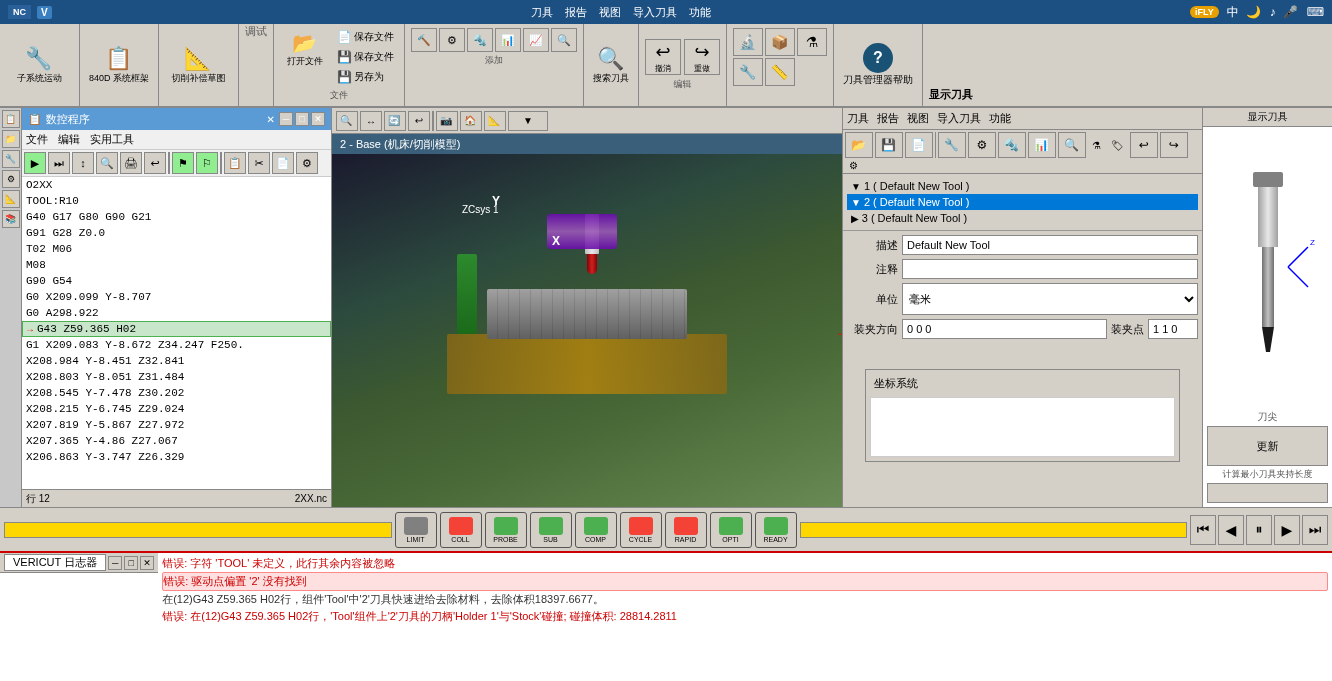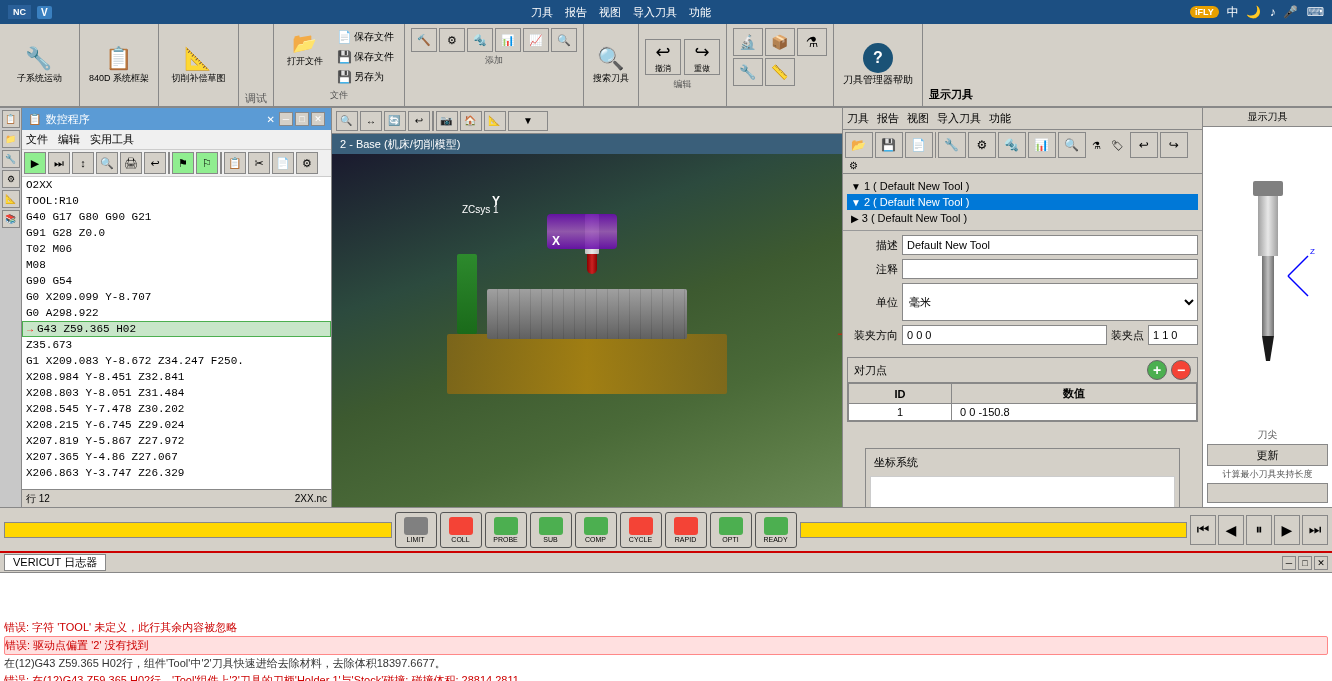--- a/index.html
+++ b/index.html
@@ -35,35 +35,35 @@
     #right-tool-mgr .rtm-menu { background: #d4d0c8; height: 22px; display: flex; align-items: center; padding: 0 4px; gap: 8px; border-bottom: 1px solid #888; }
     #right-tool-mgr .rtm-menu span { font-size: 11px; cursor: pointer; }
     #right-tool-mgr .rtm-toolbar { background: #d4d0c8; border-bottom: 1px solid #888; padding: 2px; display: flex; gap: 2px; flex-wrap: wrap; }
     #right-tool-mgr .rtm-toolbar .rt-btn { width: 28px; height: 26px; background: #d4d0c8; border: 1px solid #888; display: flex; align-items: center; justify-content: center; font-size: 12px; cursor: pointer; }
     #right-tool-mgr .rtm-label { font-size: 10px; padding: 0 4px; display: flex; align-items: center; }
     #right-tool-mgr .rtm-content { flex: 1; display: flex; flex-direction: column; overflow-y: auto; }
     #right-tool-mgr .rtm-tree { padding: 4px; }
     #right-tool-mgr .prop-row { display: flex; align-items: center; margin-bottom: 4px; }
     #right-tool-mgr .prop-label { width: 55px; font-size: 11px; text-align: right; padding-right: 4px; }
     #right-tool-mgr .prop-input { flex: 1; height: 20px; border: 1px solid #888; background: white; padding: 0 4px; font-size: 11px; }
-    #right-tool-mgr .prop-select { flex: 1; height: 38px; border: 1px solid #888; background: white; padding: 0 2px; font-size: 11px; }
+    #right-tool-mgr .prop-select { flex: 1; height: 32px; border: 1px solid #888; background: white; padding: 0 2px; font-size: 11px; }
 
     
     #right-tool-mgr .tp-section { border: 1px solid #888; margin: 4px; }
     #right-tool-mgr .tp-section-title { background: #d4d0c8; border-bottom: 1px solid #888; padding: 2px 6px; font-size: 11px; display: flex; align-items: center; justify-content: space-between; }
     #right-tool-mgr .tp-btns { display: flex; gap: 4px; }
     #right-tool-mgr .tp-circle-btn { width: 20px; height: 20px; border-radius: 50%; border: 1px solid #666; cursor: pointer; display: flex; align-items: center; justify-content: center; font-size: 14px; font-weight: bold; }
 
     
     #far-right { width: 130px; flex-shrink: 0; background: white; border-left: 1px solid #888; display: flex; flex-direction: column; }
     #far-right .fr-title { background: #d4d0c8; border-bottom: 1px solid #888; padding: 2px 4px; font-size: 10px; text-align: center; }
     #far-right .fr-3d { flex: 1; background: white; display: flex; justify-content: center; align-items: center; }
 
     
-    #bottom-log { height: 130px; border-top: 2px solid #cc0000; display: flex; flex-direction: column; background: white; gap: 44px; }
+    #bottom-log { height: 130px; border-top: 2px solid #cc0000; display: flex; flex-direction: row; background: white; }
     #bottom-log .log-tabs-bar { background: #d4d0c8; border-bottom: 1px solid #888; display: flex; align-items: center; padding: 1px 4px; gap: 2px; height: 20px; }
     #bottom-log .log-tabs-bar .lt { padding: 0 8px; font-size: 11px; cursor: pointer; border: 1px solid #888; background: #e0e0e0; }
     #bottom-log .log-tabs-bar .lt.active { background: white; }
     #bottom-log .log-tabs-bar .lt-controls { margin-left: auto; display: flex; gap: 2px; }
     #bottom-log .log-content { flex: 1; overflow-y: auto; padding: 2px 4px; font-size: 11px; }
     #bottom-log .log-content .le { padding: 1px 0; }
     #bottom-log .log-content .le.err { color: #cc0000; }
     #bottom-log .log-content .le.err-highlight { color: #cc0000; background: #ffe0e0; border: 1px solid #ff8888; border-radius: 2px; }
     #bottom-log .log-content .le.info { color: #333; }
 
@@ -122,21 +122,21 @@
         <span style="font-size:9px; text-align:center;">840D 系统框架</span>
       </div>
     </div>
 
     <div style="display:flex; flex-direction:column; padding:4px 6px; border-right:1px solid #888; align-items:center; justify-content:center; min-width:80px; gap:3px;">
       <div style="display:flex; flex-direction:column; align-items:center; cursor:pointer; padding:3px;">
         <div style="font-size:22px;">📐</div>
         <span style="font-size:9px; text-align:center;">切削补偿草图</span>
       </div>
     </div>
-    <div style="border-right:1px solid #888; display:flex; align-items:flex-end; padding:0 6px; font-size:11px; color:#555;">
+    <div style="border-right:1px solid #888; display:flex; align-items:flex-start; padding:0 6px; font-size:11px; color:#555;">
       <span>调试</span>
     </div>
 
     <div style="display:flex; flex-direction:column; padding:4px 6px; border-right:1px solid #888; gap:3px;">
       <div style="display:flex; gap:3px;">
         <div style="display:flex; flex-direction:column; align-items:center; cursor:pointer; padding:3px; min-width:50px;">
           <div style="font-size:20px;">📂</div>
           <span style="font-size:9px;">打开文件</span>
         </div>
         <div style="display:flex; flex-direction:column; gap:2px;">
@@ -284,23 +284,20 @@
             <span>G0 X209.099 Y-8.707</span>
           </div>
           <div class="nc-code-line" style="display: flex; align-items: center; min-height: 16px; padding: 0px 4px; font-family: &quot;Courier New&quot;, monospace; font-size: 11px;">
             <span>G0 A298.922</span>
           </div>
           <div class="nc-code-line" style="display: flex; align-items: center; min-height: 16px; padding: 0px 4px; font-family: &quot;Courier New&quot;, monospace; font-size: 11px; background: rgb(200, 230, 201); border: 1px solid rgb(76, 175, 80);">
             <span style="color: red; margin-right: 4px; font-size: 10px;">→</span>
             <span>G43 Z59.365 H02</span>
           </div>
           <div class="nc-code-line" style="display: flex; align-items: center; min-height: 16px; padding: 0px 4px; font-family: &quot;Courier New&quot;, monospace; font-size: 11px;">
-            <span>Z35.673</span>
-          </div>
-          <div class="nc-code-line" style="display: flex; align-items: center; min-height: 16px; padding: 0px 4px; font-family: &quot;Courier New&quot;, monospace; font-size: 11px;">
             <span>G1 X209.083 Y-8.672 Z34.247 F250.</span>
           </div>
           <div class="nc-code-line" style="display: flex; align-items: center; min-height: 16px; padding: 0px 4px; font-family: &quot;Courier New&quot;, monospace; font-size: 11px;">
             <span>X208.984 Y-8.451 Z32.841</span>
           </div>
           <div class="nc-code-line" style="display: flex; align-items: center; min-height: 16px; padding: 0px 4px; font-family: &quot;Courier New&quot;, monospace; font-size: 11px;">
             <span>X208.803 Y-8.051 Z31.484</span>
           </div>
           <div class="nc-code-line" style="display: flex; align-items: center; min-height: 16px; padding: 0px 4px; font-family: &quot;Courier New&quot;, monospace; font-size: 11px;">
             <span>X208.545 Y-7.478 Z30.202</span>
@@ -429,41 +426,20 @@
             </select>
           </div>
           <div class="prop-row">
             <div class="prop-label">装夹方向</div>
             <input class="prop-input" type="text" value="0 0 0" style="">
             <div style="font-size:11px; margin:0 4px;">装夹点</div>
             <input style="width: 50px; height: 20px; border: 1px solid rgb(136, 136, 136); background: white; padding: 0px 4px; font-size: 11px;" type="text" value="1 1 0">
           </div>
         </div>
 
-        <div class="tp-section">
-          <div class="tp-section-title">
-            <span>对刀点</span>
-            <div class="tp-btns">
-              <div class="tp-circle-btn" style="background:#4caf50; color:white;">+</div>
-              <div class="tp-circle-btn" style="background:#f44336; color:white;">−</div>
-            </div>
-          </div>
-          <table style="width:100%; border-collapse:collapse; font-size:11px;">
-            <tbody>
-                <tr>
-              <th style="background:#d4d0c8; border:1px solid #888; padding:2px 8px; text-align:center;">ID</th>
-              <th style="background:#d4d0c8; border:1px solid #888; padding:2px 8px; text-align:center;">数值</th>
-            </tr>
-            <tr>
-              <td style="border:1px solid #888; padding:2px 8px; background:white; text-align:center;">1</td>
-              <td style="border:1px solid #888; padding:2px 8px; background:white;">0 0 -150.8</td>
-            </tr>
-          </tbody>
-            </table>
-        </div>
 
         <div style="border:1px solid #888; margin:22px; padding:4px;">
           <div style="font-size:11px; margin-bottom:4px; background:#d4d0c8; padding:2px 4px;">坐标系统</div>
           <div style="height:60px; background:white; border:1px solid #ccc;"></div>
         </div>
       </div>
     </div>
 
     <div id="far-right">
       <div class="fr-title">显示刀具</div>
@@ -491,21 +467,21 @@
             <linearGradient id="metalGrad2" x1="0%" y1="0%" x2="100%" y2="0%">
               <stop offset="0%" style="stop-color:#707070"></stop>
               <stop offset="50%" style="stop-color:#c0c0c0"></stop>
               <stop offset="100%" style="stop-color:#707070"></stop>
             </linearGradient>
           </defs>
         </svg>
       </div>
       <div style="padding:4px; display:flex; flex-direction:column; gap:2px;">
         <div style="font-size:10px; color:#555; text-align:center;">刀尖</div>
-        <button style="width:100%; height:22px; background:#d4d0c8; border:1px solid #888; cursor:pointer; font-size:11px;">更新</button>
+        <button style="width:100%; height:40px; background:#d4d0c8; border:1px solid #888; cursor:pointer; font-size:11px;">更新</button>
         <div style="font-size:9px; color:#555; text-align:center;">计算最小刀具夹持长度</div>
         <div style="height:20px; background:#d4d0c8; border:1px solid #888;"></div>
       </div>
     </div>
 
   </div>
 
   <div id="sim-bar">
     <div class="sim-progress" style="background:#ffd700; height:16px; flex:1; border:1px solid #888;"></div>
 

